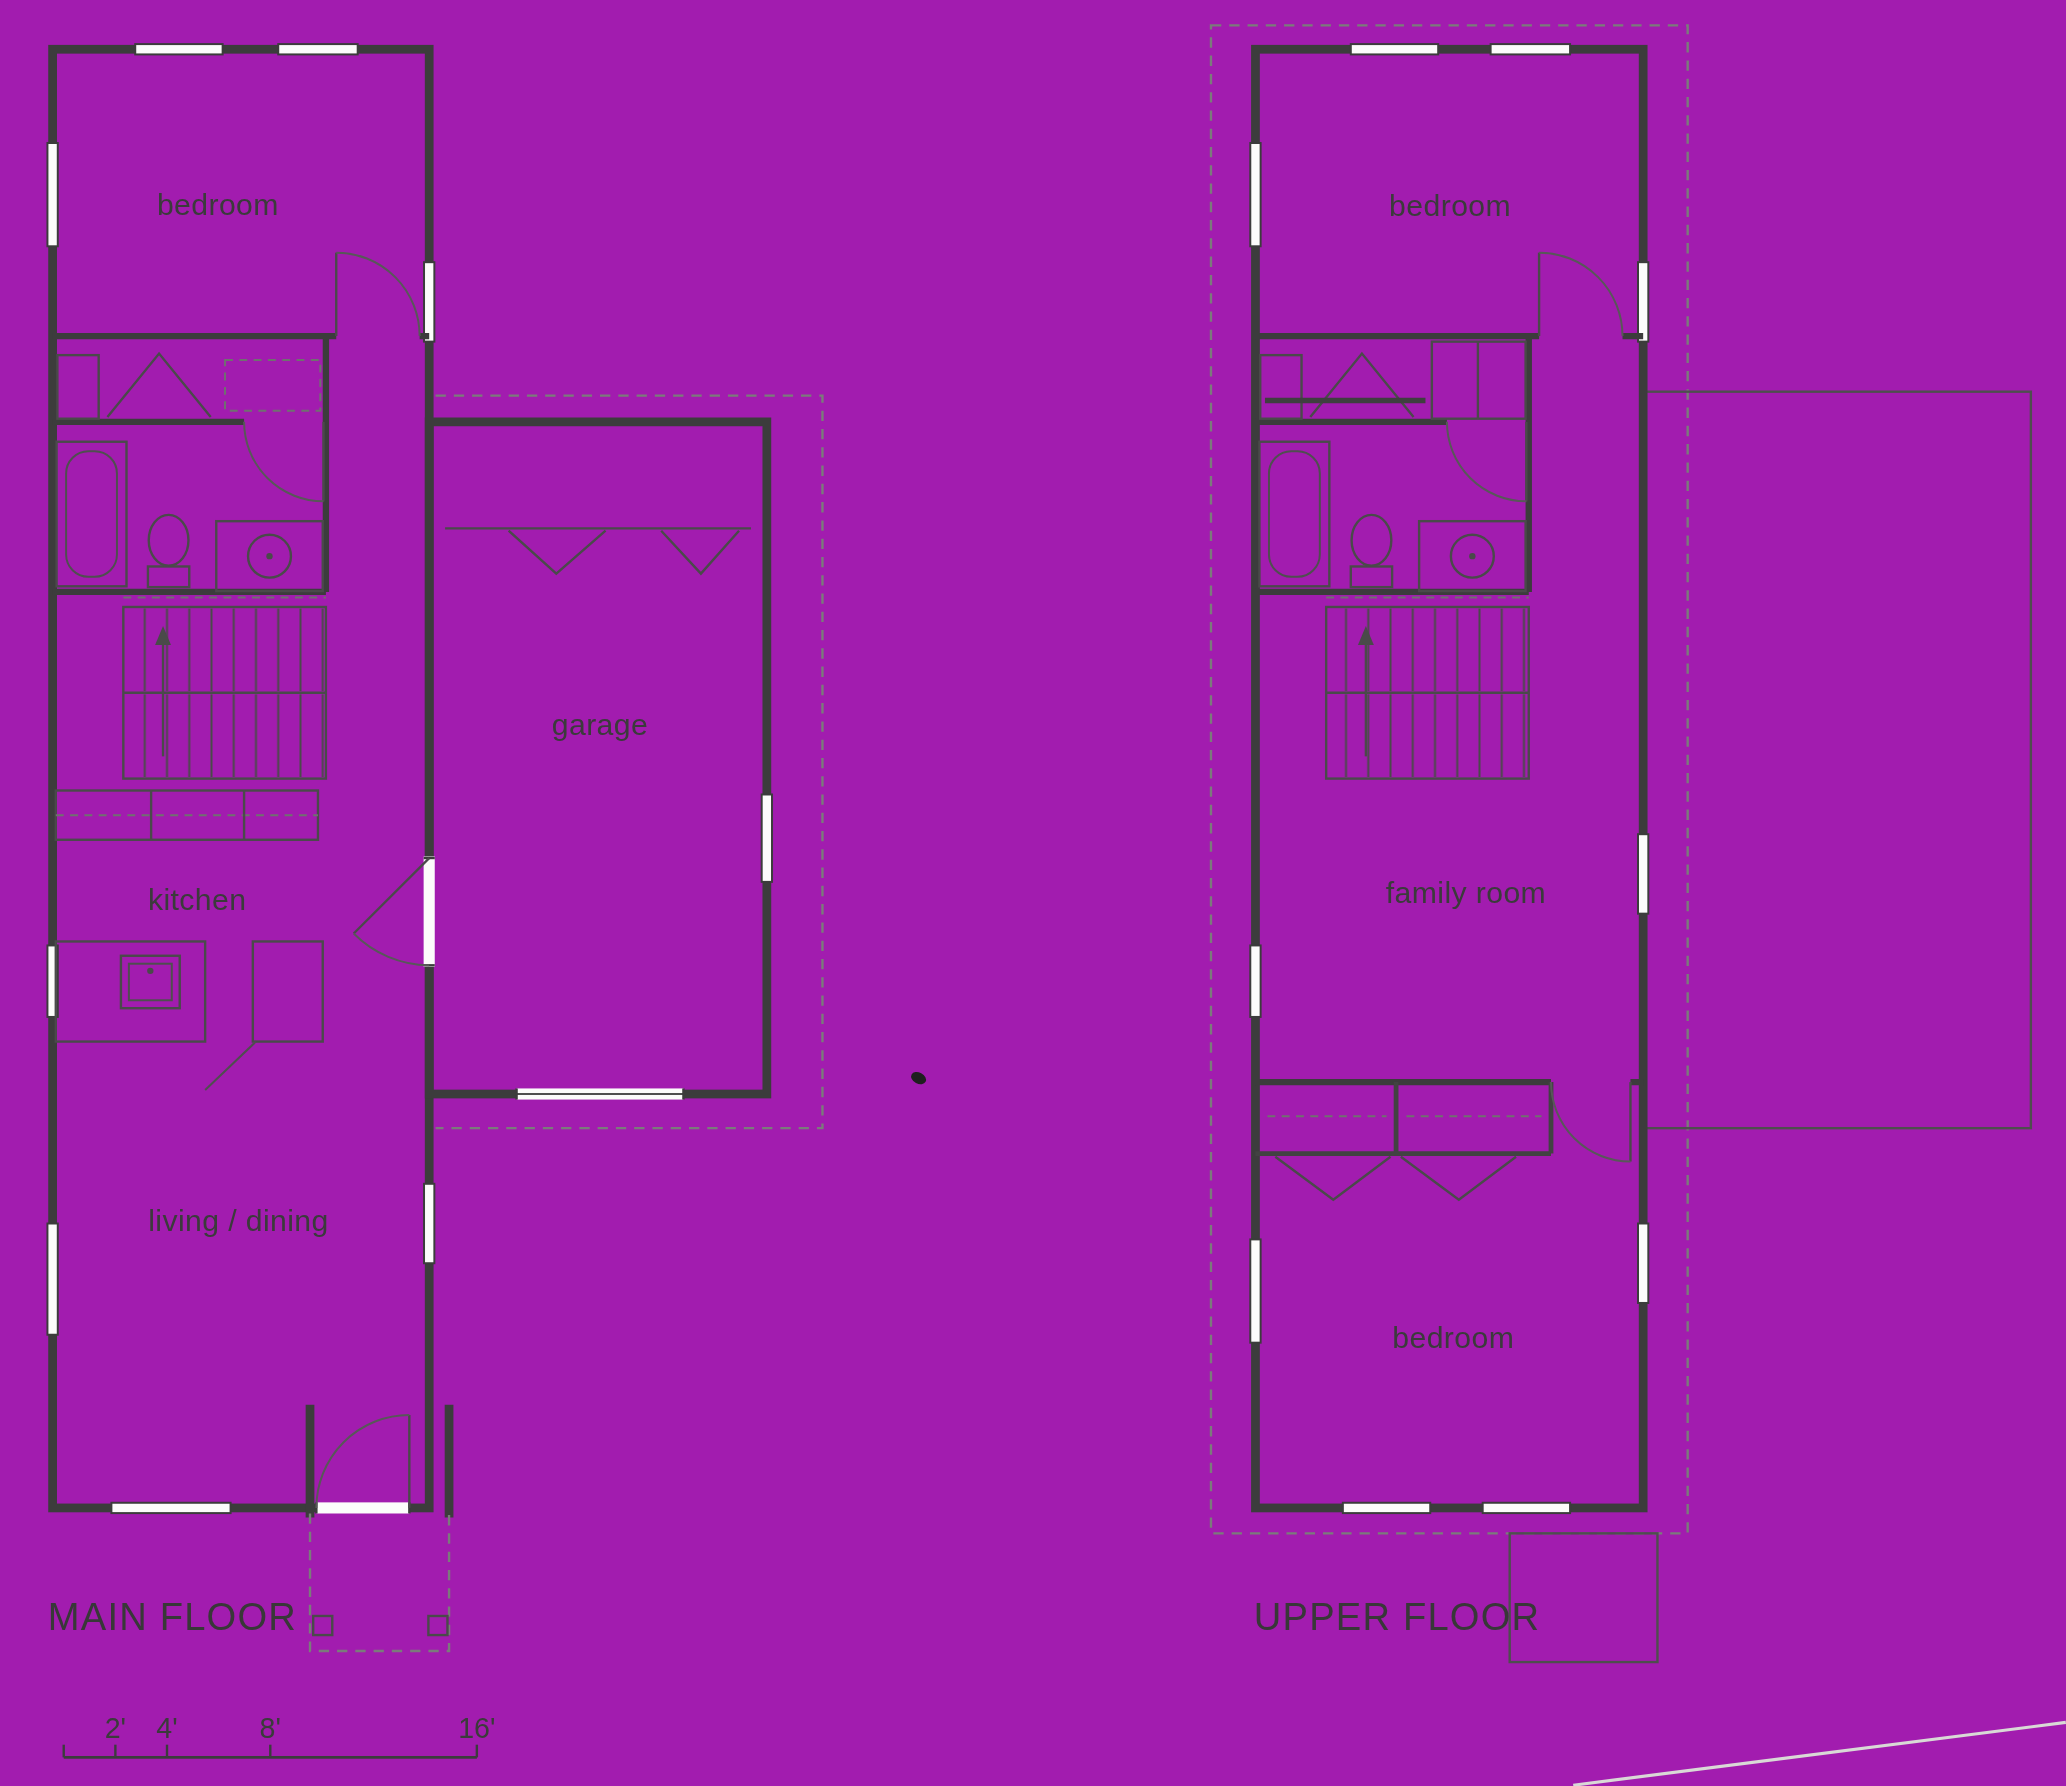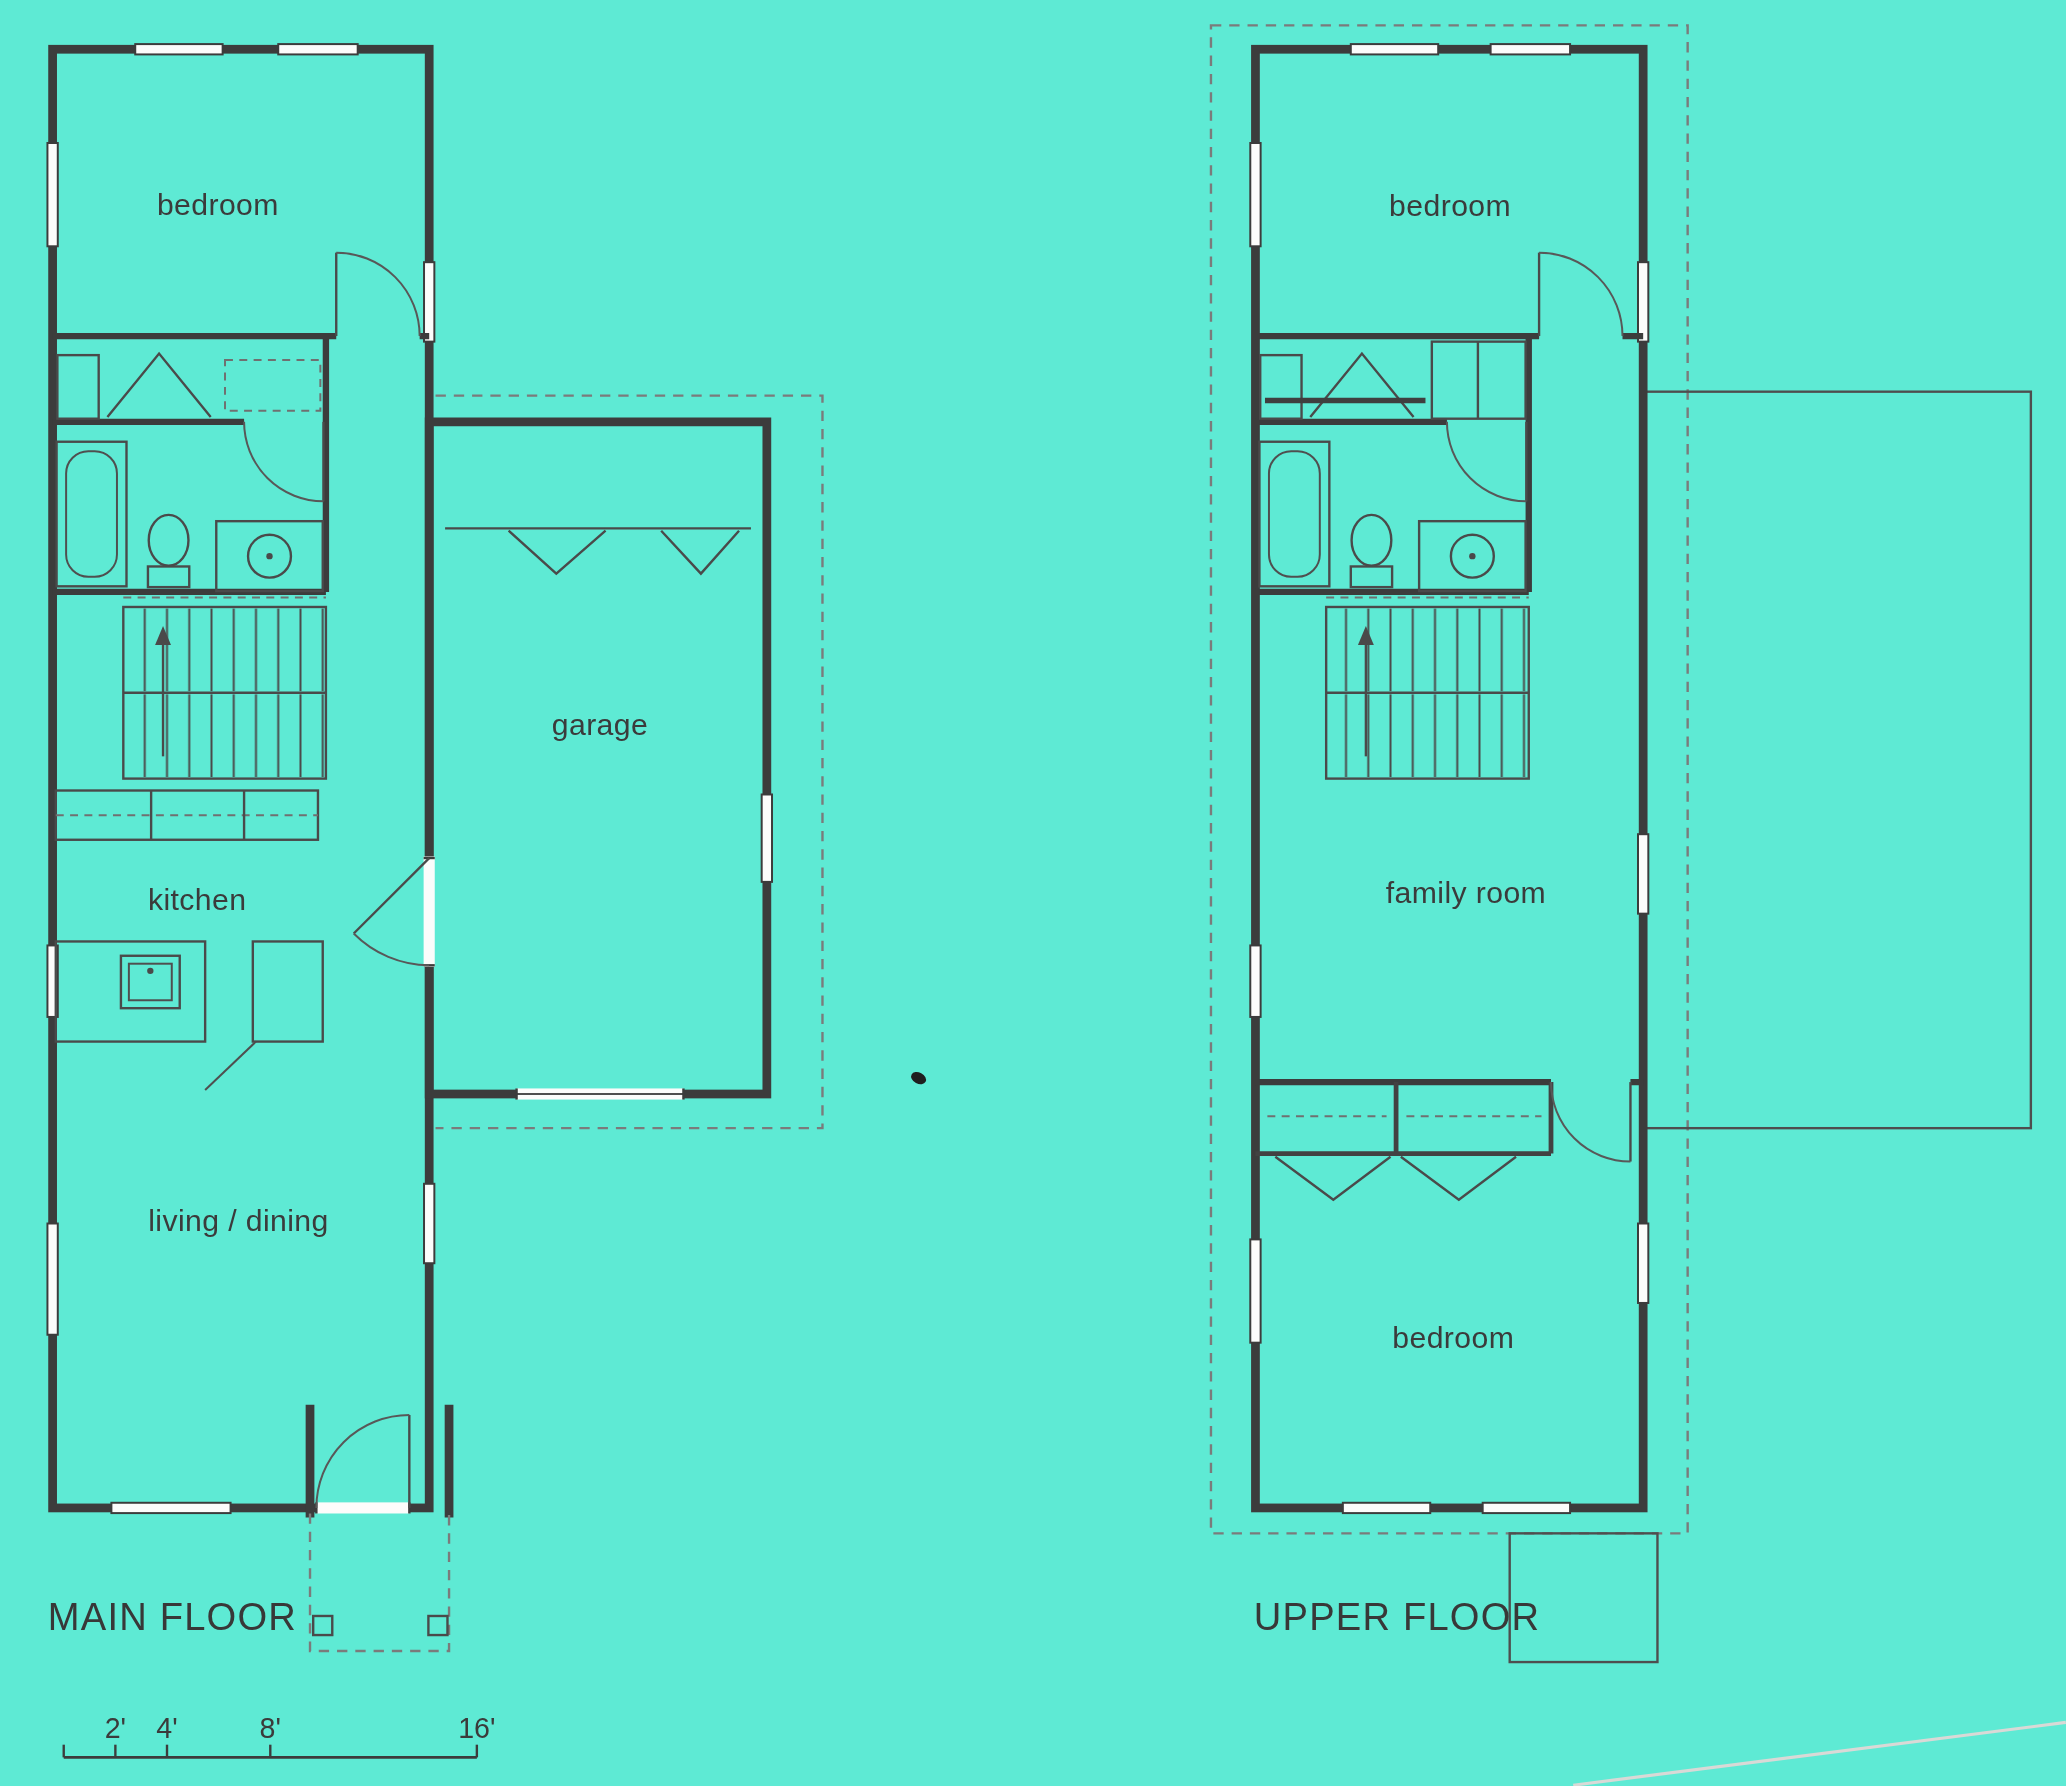--- a/index.html
+++ b/index.html
@@ -1,17 +1,17 @@
 <!DOCTYPE html>
 <html style="font-size:12.7px"><head>
 <meta charset="utf-8">
 <style>
   html,body { margin:0; padding:0; background:#e9e9e7; }
   .page {
-    width:2066px; height:1786px; background:#5eead4; position:relative;
+    width:2066px; height:1786px; background:#a21caf; position:relative;
     font-family:"Liberation Sans", sans-serif;
   }
   svg { display:block; }
   .wall-outer { fill:none; stroke:#3c3c3c; stroke-width:11; }
   .wall-in    { fill:none; stroke:#3c3c3c; stroke-width:8;  }
   .wall-thin  { fill:none; stroke:#424242; stroke-width:6;  }
   .fix  { fill:none; stroke:#4a4a4a; stroke-width:3;   }
   .fix2 { fill:none; stroke:#4f4f4f; stroke-width:2.5; }
   .arc  { fill:none; stroke:#585858; stroke-width:2.5; }
   .dash     { fill:none; stroke:#707070; stroke-width:2.5; stroke-dasharray:10 8;  }

